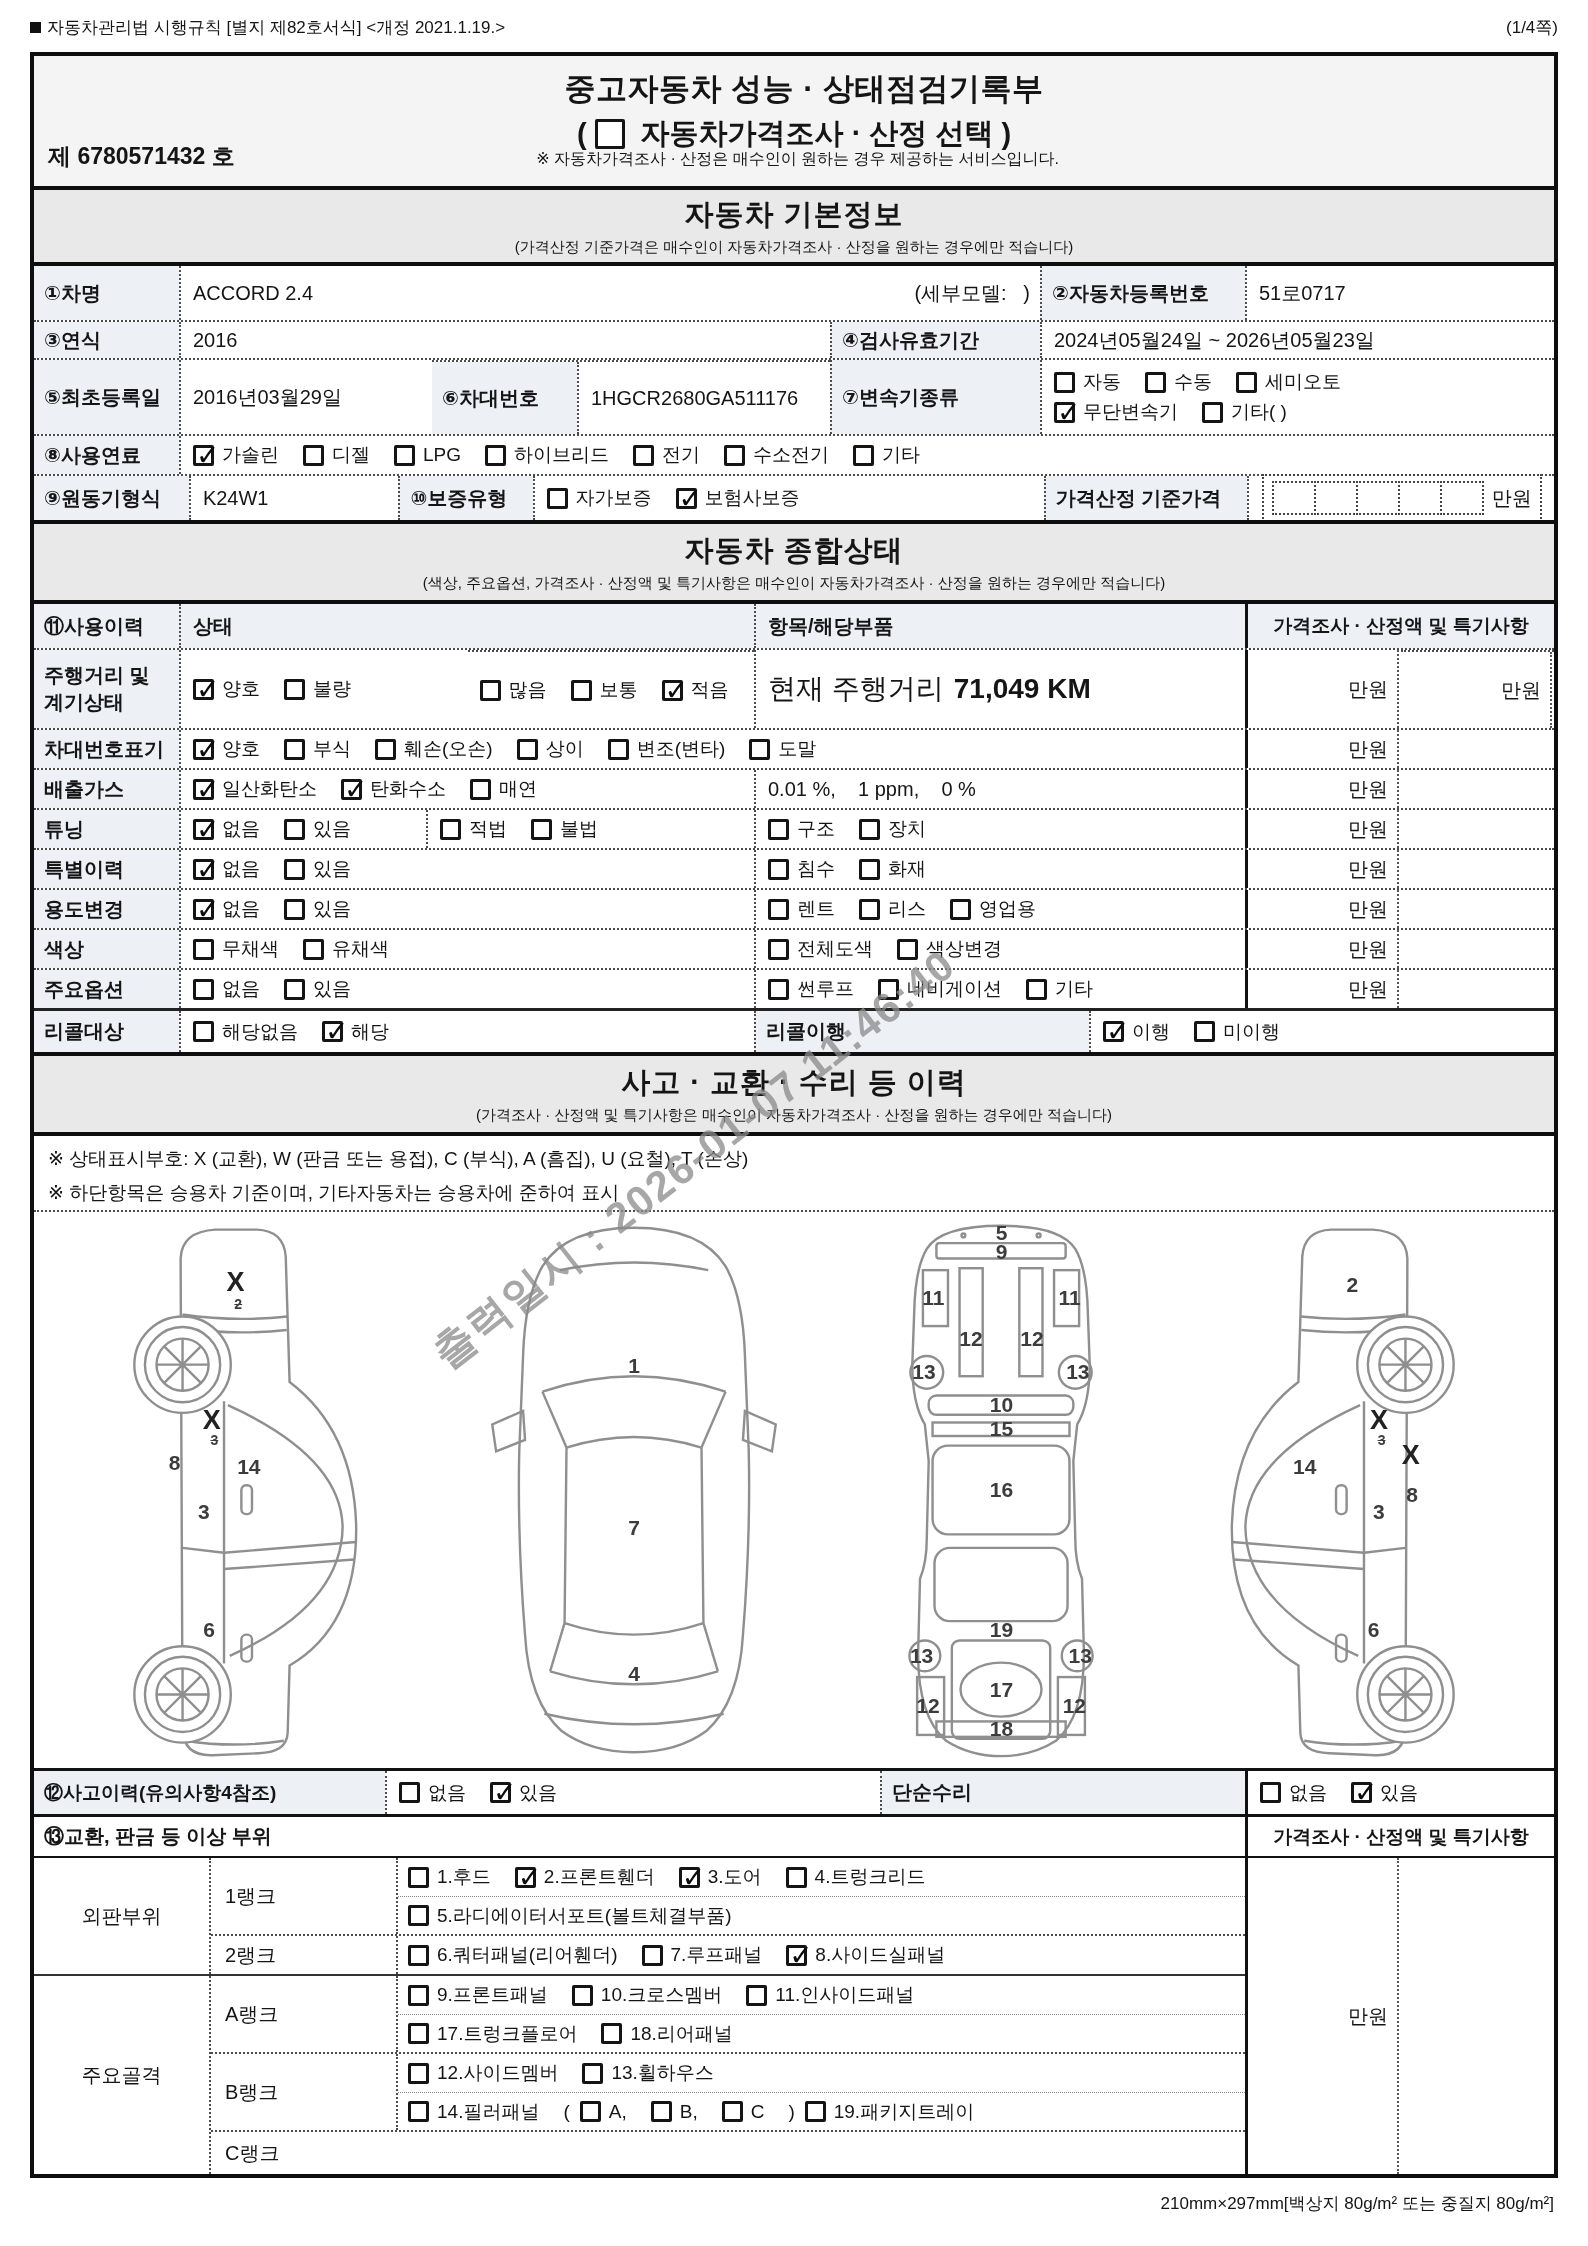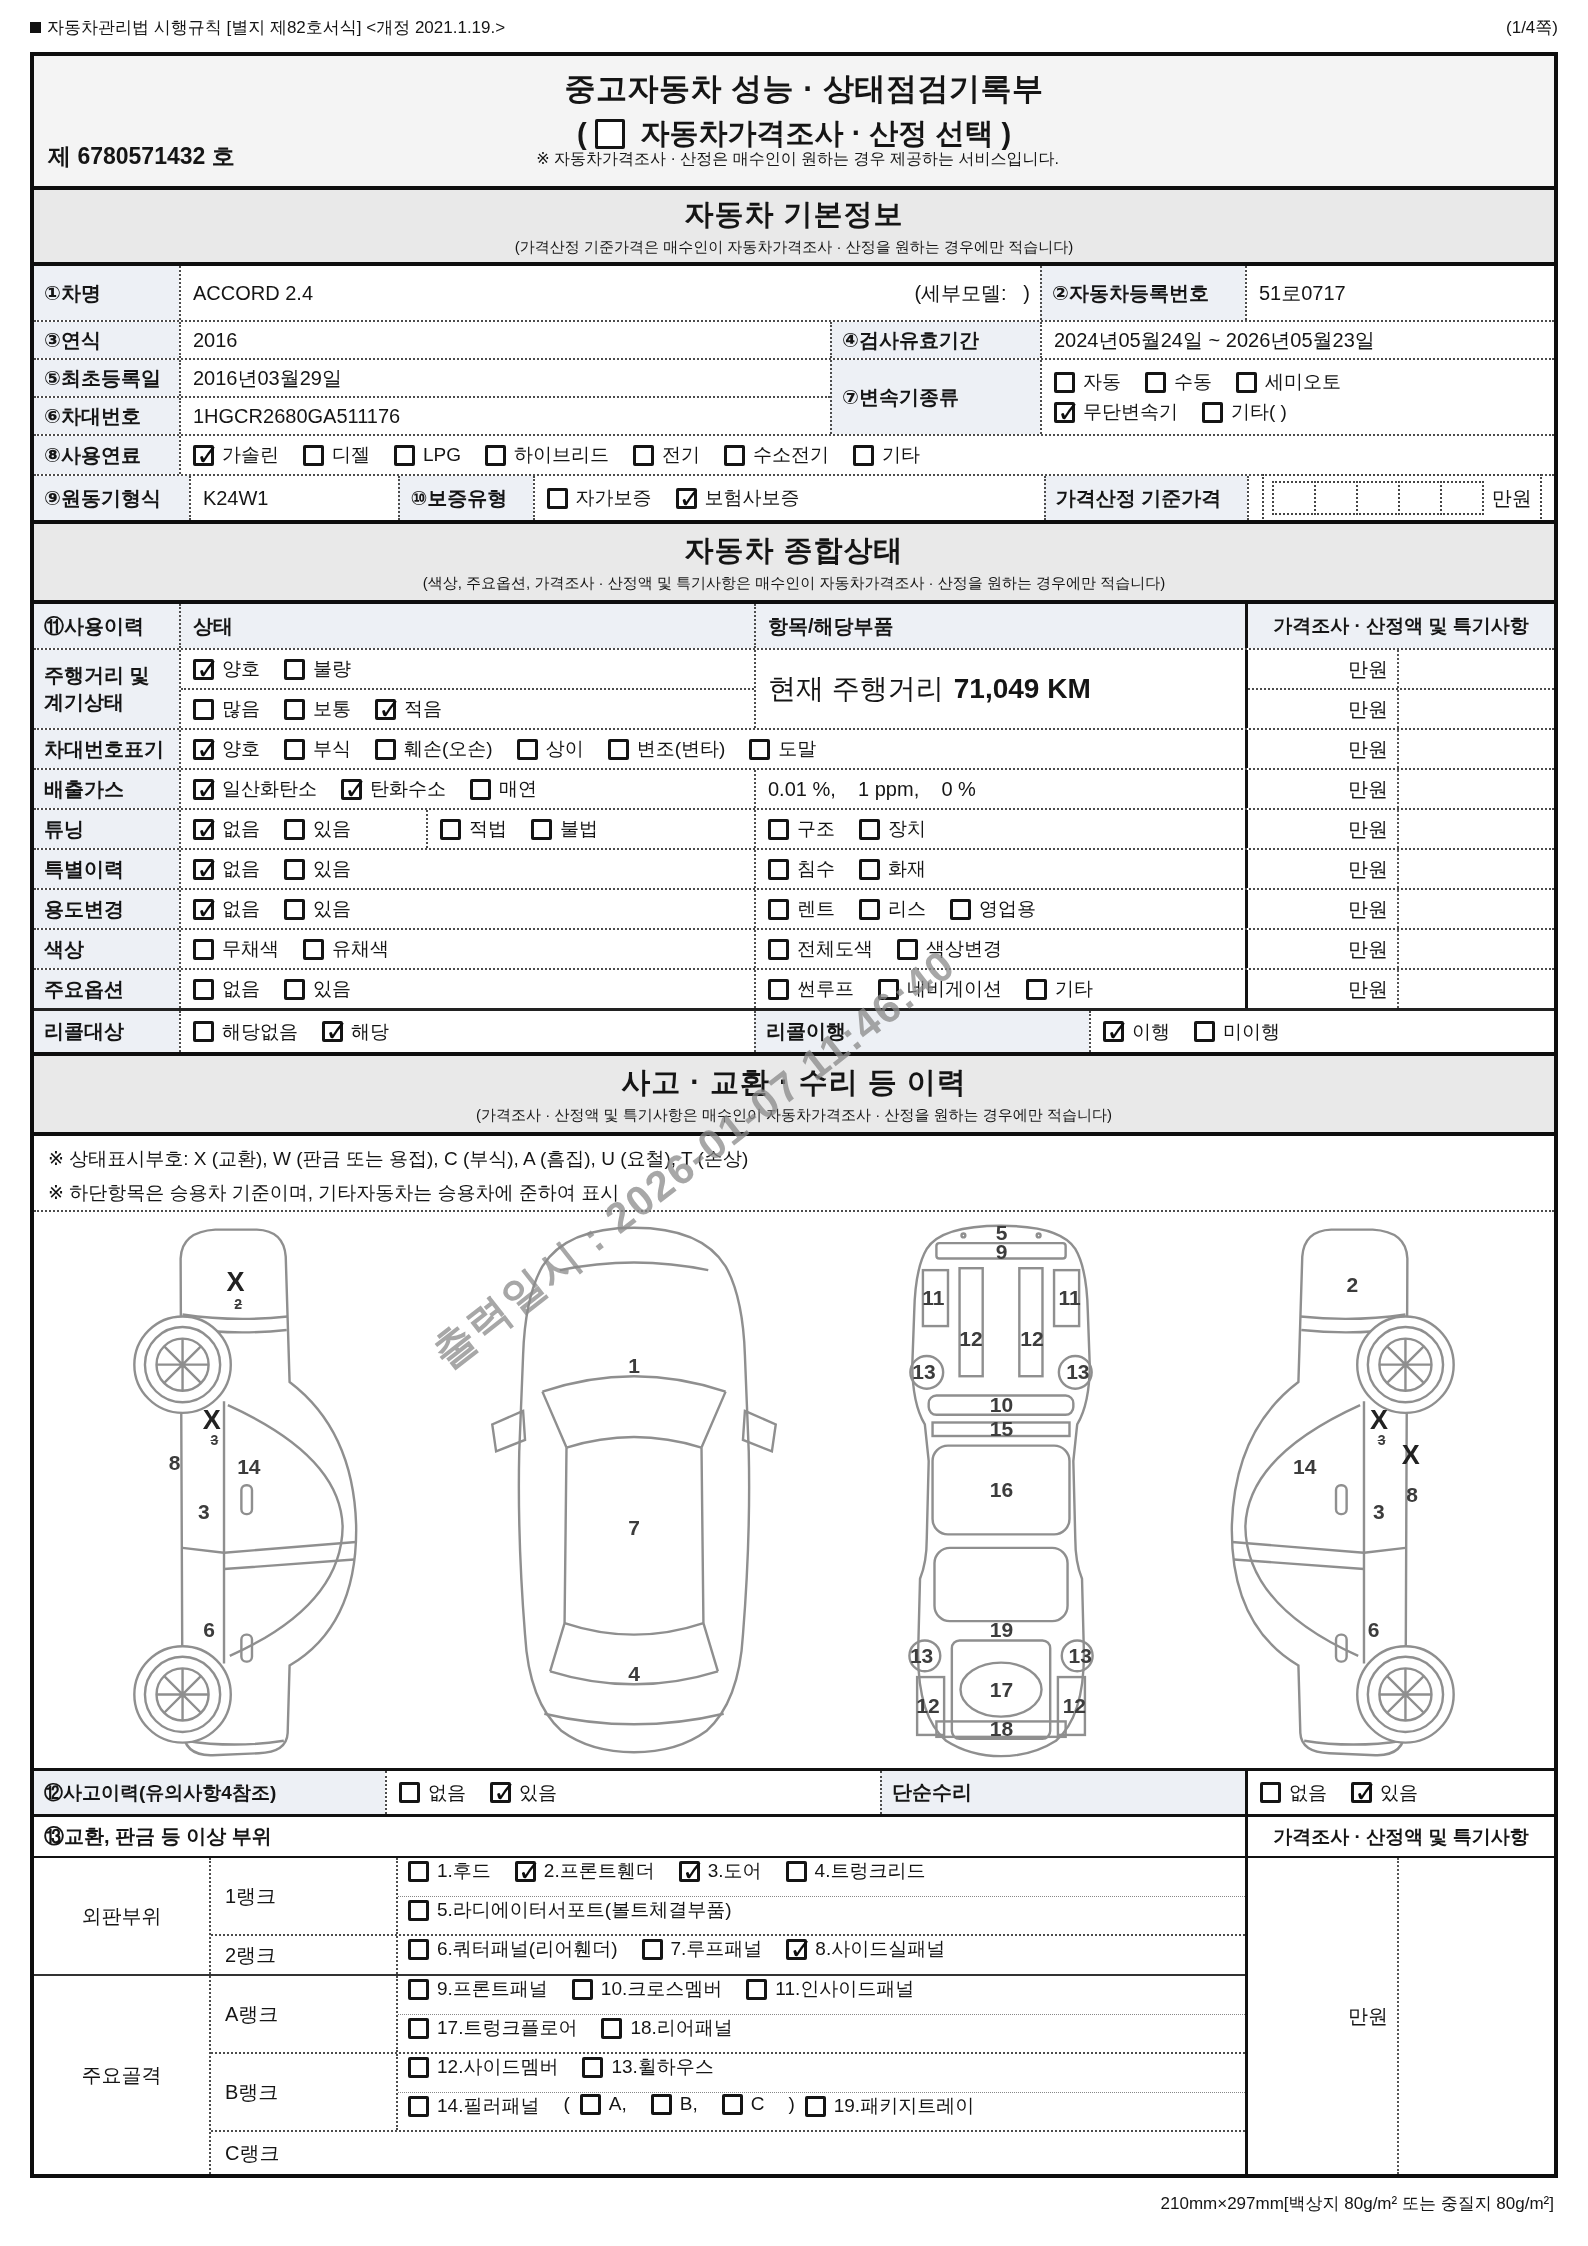--- a/index.html
+++ b/index.html
@@ -54,21 +54,21 @@
   .pboxwrap { display:inline-flex; align-items:center; border:2px dotted #444; padding:5px 8px; background:#fff; }
   .pbox { width:44px; height:34px; border:2px dotted #444; margin-left:-2px; background:#fff; }
   .pbox.f { margin-left:0; }
   .manwon { font-size:20px; margin-left:8px; }
 
   
   .pricecol { position:relative; }
   .pricecol .man { position:absolute; left:0; width:140px; text-align:right; top:50%; transform:translateY(-50%); font-size:20px; }
   .pricecol .pdiv { position:absolute; left:149px; top:0; bottom:0; border-left:2px dotted #555; }
 
-  .subrow-split { display:flex; flex-direction:column; }
+  .subrow-split { display:flex; }
   .subrow-split > .half { flex:1; display:flex; align-items:center; }
   .subrow-split > .half + .half { border-top:2px dotted #4c4c4c; }
 
   
   .notes { padding:10px 14px; border-bottom:2px dotted #4c4c4c; display:flex; flex-direction:column; gap:8px; }
   .notes div { font-size:19px; }
 
   
   .diagarea { position:relative; display:flex; justify-content:space-evenly; align-items:center; }
   .diag { position:relative; height:540px; }
@@ -87,21 +87,21 @@
   .bt { border-top:2px solid #111; flex:1; display:flex; }
   .bt-left { width:1211px; display:flex; flex-direction:column; }
   .bt-group { display:flex; }
   .bt-group + .bt-group { border-top:2px solid #333; }
   .bt-partlab { width:175px; display:flex; align-items:center; justify-content:center; font-size:20px; }
   .bt-rows { flex:1; display:flex; flex-direction:column; border-left:2px dotted #4c4c4c; }
   .bt-rank { display:flex; }
   .bt-rank + .bt-rank { border-top:2px dotted #4c4c4c; }
   .bt-ranklab { width:185px; display:flex; align-items:center; padding-left:14px; font-size:20px; }
   .bt-items { flex:1; border-left:2px dotted #4c4c4c; display:flex; flex-direction:column; justify-content:center; }
-  .bt-line { display:flex; align-items:flex-start; padding-left:10px; min-height:38px; }
+  .bt-line { display:flex; align-items:center; padding-left:10px; min-height:38px; }
   .bt-line + .bt-line { border-top:1px dotted #888; }
   .bt-price { flex:1; border-left:3px solid #111; position:relative; }
   svg .ln { stroke:#8f8f8f; stroke-width:2.5; fill:none; }
   svg .fw { stroke:#8f8f8f; stroke-width:2.5; fill:#fff; }
 </style>
 </head>
 <body>
 
 <div class="sheet">
 

